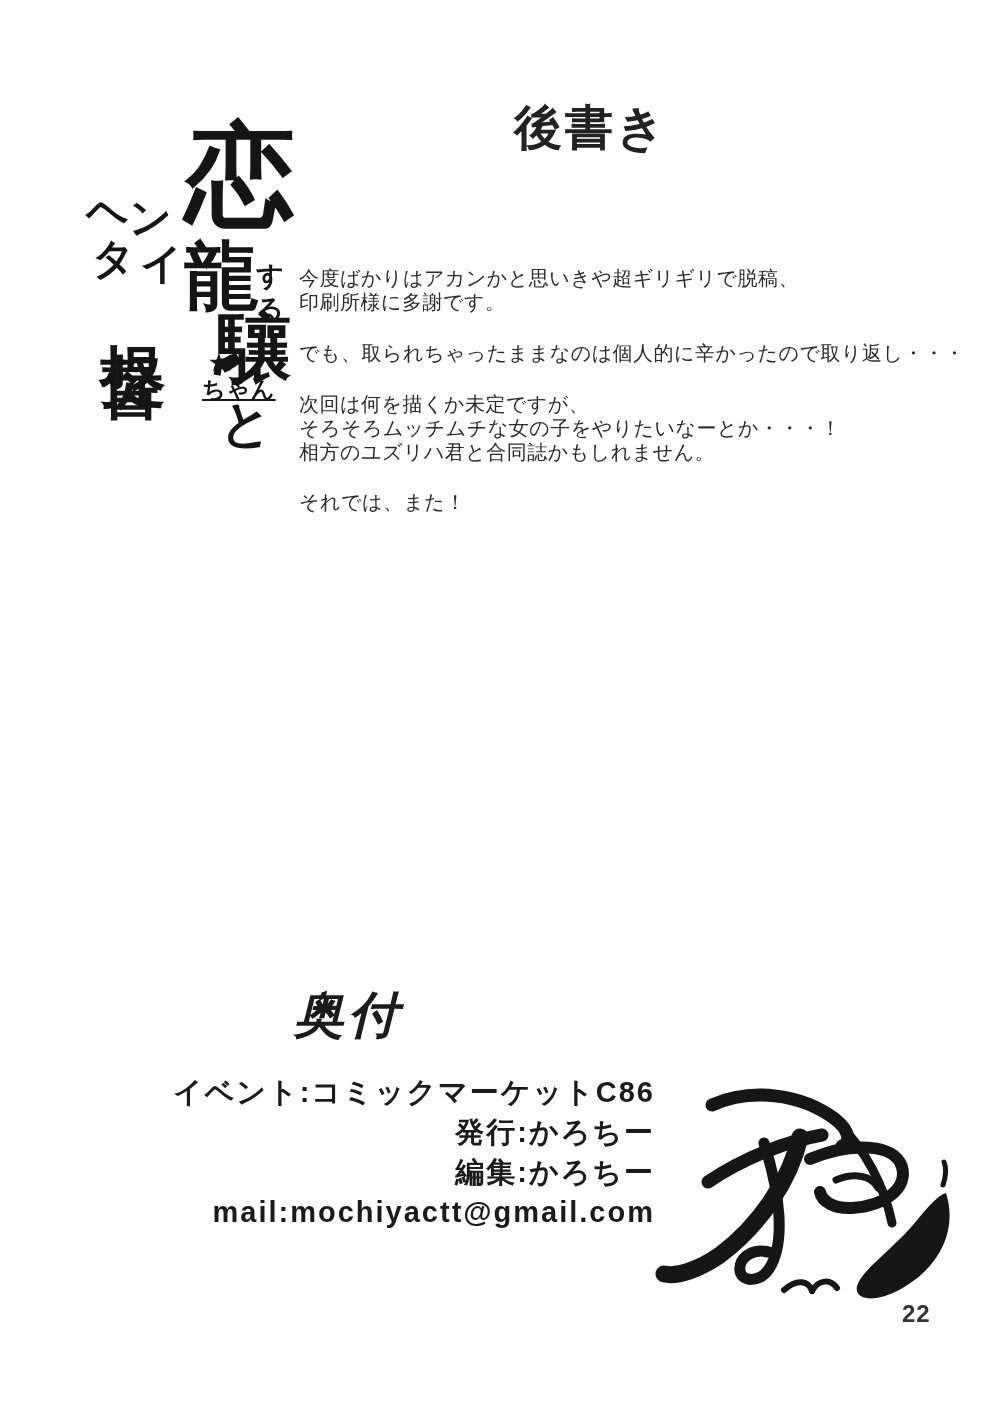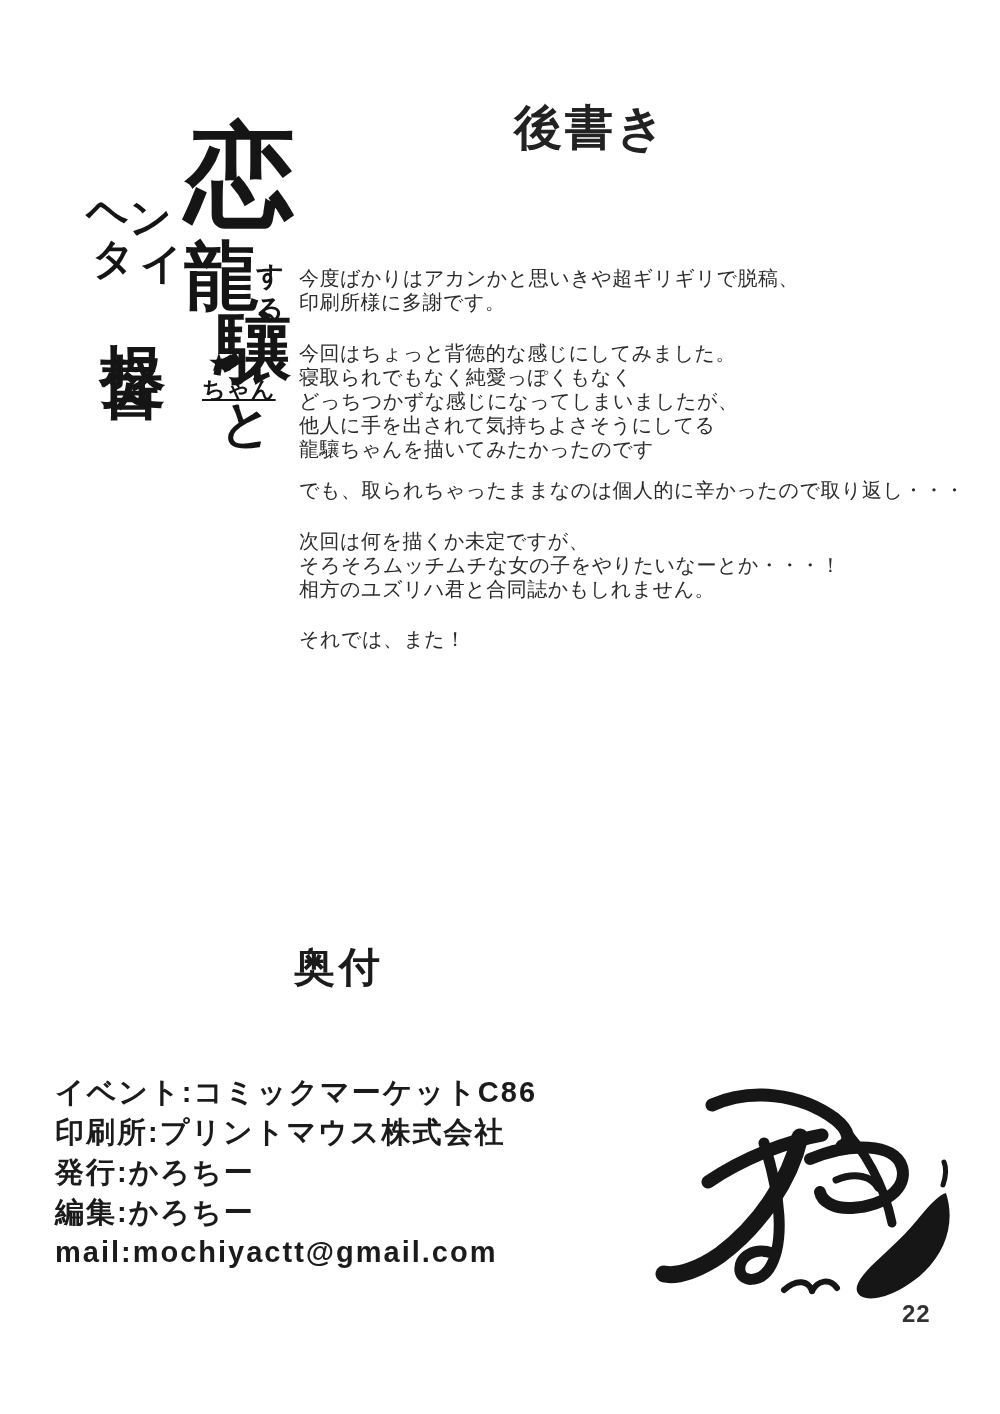--- a/index.html
+++ b/index.html
@@ -16,24 +16,25 @@
   .abs { position: absolute; }
 
   
   .afterword-heading {
     left: 514px; top: 96px;
     font-size: 48px; font-weight: 700;
     letter-spacing: 3px;
     color: #222;
   }
   .colophon-heading {
-    left: 294px; top: 940px;
-    font-size: 41px; font-weight: 700;
+    left: 294px; top: 982px;
+    font-size: 50px; font-weight: 700;
     letter-spacing: 4px;
     color: #1b1b1b;
+    font-style: italic;
   }
 
   
   .title-block span { display: block; line-height: 1; }
   .serif { font-family: "DejaVu Serif", "Liberation Serif", serif; font-weight: 700; color: #151515; }
   .t-koi   { left: 185px; top: 120px; font-size: 110px; }
   .t-suru  { left: 257px; top: 244px; font-size: 27px; writing-mode: vertical-rl; letter-spacing: 3px; }
   .t-ryuu  { left: 184px; top: 239px; font-size: 75px; }
   .t-jou   { left: 216px; top: 311px; font-size: 75px; }
   .t-star  { left: 209px; top: 351px; font-size: 22px; }
@@ -55,21 +56,21 @@
   .body-text p { margin: 0; white-space: pre-line; }
   .body-text p.p1 { margin-bottom: 27px; }
   .body-text p.p2 { margin-bottom: 17px; }
   .body-text p.p3 { margin-bottom: 27px; }
   .body-text p.p4 { margin-bottom: 94px; }
   .body-text p.p5 { margin-bottom: 26px; }
 
   
   .colophon {
     left: 55px; top: 1072px; width: 600px;
-    text-align: left;
+    text-align: right;
     font-size: 29px; font-weight: 700;
     line-height: 40px;
     letter-spacing: 2px;
     color: #1b1b1b;
   }
   .colophon div { white-space: nowrap; }
 
   
   .signature { left: 650px; top: 1085px; }
   .page-number {
@@ -96,37 +97,31 @@
     <span class="abs serif t-he">ヘ</span>
     <span class="abs serif t-n">ン</span>
     <span class="abs serif t-ta">タ</span>
     <span class="abs serif t-i">イ</span>
     <span class="abs serif t-teitoku">提督</span>
   </div>
 
   <div class="abs body-text">
     <p class="p1">今度ばかりはアカンかと思いきや超ギリギリで脱稿、
 印刷所様に多謝です。</p>
-    <p class="p2">今回はちょっと背徳的な感じにしてみました。
-寝取られでもなく純愛っぽくもなく
-どっちつかずな感じになってしまいましたが、
-他人に手を出されて気持ちよさそうにしてる
-龍驤ちゃんを描いてみたかったのです</p>
     <p class="p3">でも、取られちゃったままなのは個人的に辛かったので取り返し・・・</p>
     <p class="p5">次回は何を描くか未定ですが、
 そろそろムッチムチな女の子をやりたいなーとか・・・！
 相方のユズリハ君と合同誌かもしれません。</p>
     <p class="p6">それでは、また！</p>
   </div>
 
   <div class="abs colophon-heading">奥付</div>
 
   <div class="abs colophon">
     <div>イベント:コミックマーケットC86</div>
-    <div>印刷所:プリントマウス株式会社</div>
     <div>発行:かろちー</div>
     <div>編集:かろちー</div>
     <div>mail:mochiyactt@gmail.com</div>
   </div>
 
   <div class="abs signature">
     <svg width="310" height="235" viewBox="0 0 310 235" xmlns="http://www.w3.org/2000/svg">
       <g fill="none" stroke="#161616" stroke-linecap="round" stroke-linejoin="round">
 
         <path d="M62,20 C100,3 150,8 185,34 C199,45 202,58 192,61" stroke-width="13"></path>

